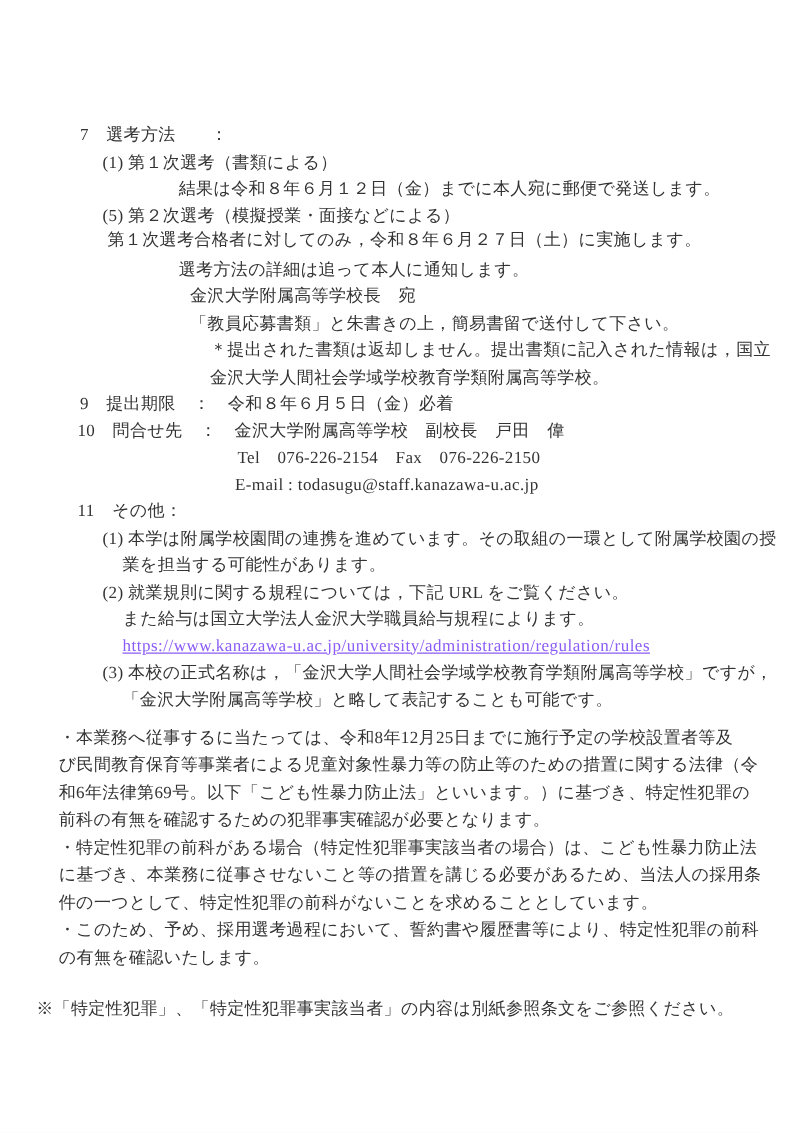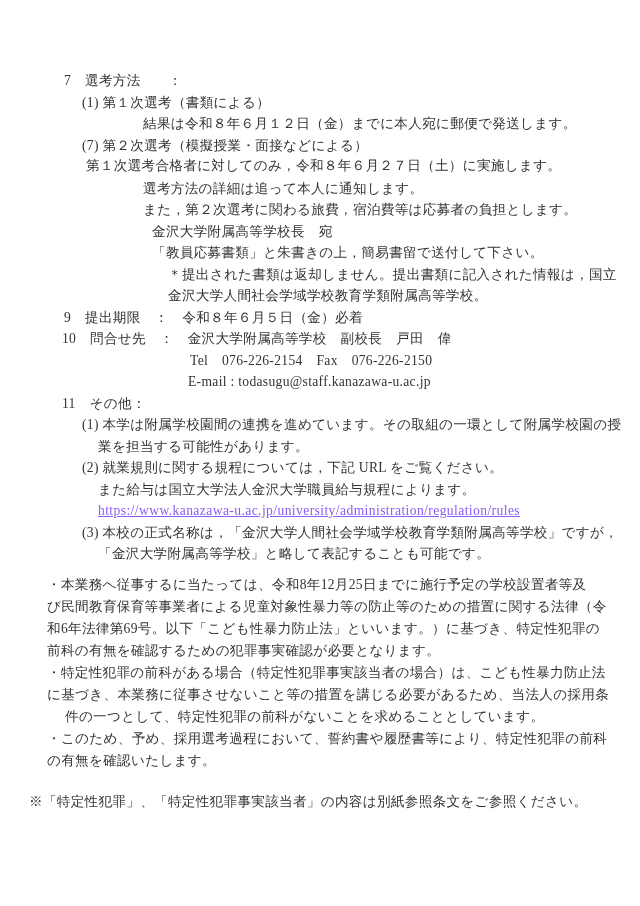--- a/index.html
+++ b/index.html
@@ -33,27 +33,26 @@
     letter-spacing: 0.4px;
     text-align: center;
   }
 </style>
 </head>
 <body>
 
 <div class="page">
   <div id="doc">
       <div class="block" style="margin-top: 0px;">
-        <div class="line" style="padding-left: 64px; line-height: 21.5px;">7　選考方法　　：</div>
+        <div class="line" style="padding-left: 64px; line-height: 21.5px; margin-top: 27px;">7　選考方法　　：</div>
         <div class="line" style="padding-left: 82px; line-height: 21.5px;">(1) 第１次選考（書類による）</div>
         <div class="line" style="padding-left: 143px; line-height: 21.5px;">結果は令和８年６月１２日（金）までに本人宛に郵便で発送します。</div>
-        <div class="line" style="padding-left: 82px; line-height: 21.5px;">(7) 第２次選考（模擬授業・面接などによる）</div>
+        <div class="line" style="padding-left: 82px; line-height: 21.5px;">(5) 第２次選考（模擬授業・面接などによる）</div>
         <div class="line" style="padding-left: 86px; line-height: 21.5px; font-family: Liberation Mono, monospace;">第１次選考合格者に対してのみ，令和８年６月２７日（土）に実施します。</div>
         <div class="line" style="padding-left: 143px; line-height: 21.5px;">選考方法の詳細は追って本人に通知します。</div>
-        <div class="line" style="padding-left: 143px; line-height: 21.5px;">また，第２次選考に関わる旅費，宿泊費等は応募者の負担とします。</div>
         <div class="line" style="padding-left: 152px; line-height: 21.5px;">金沢大学附属高等学校長　宛</div>
         <div class="line" style="padding-left: 152px; line-height: 21.5px;">「教員応募書類」と朱書きの上，簡易書留で送付して下さい。</div>
         <div class="line" style="padding-left: 168px; line-height: 21.5px;">＊提出された書類は返却しません。提出書類に記入された情報は，国立</div>
         <div class="line" style="padding-left: 168px; line-height: 21.5px;">金沢大学人間社会学域学校教育学類附属高等学校。</div>
         <div class="line" style="padding-left: 64px; line-height: 21.5px;">9　提出期限　：　令和８年６月５日（金）必着</div>
         <div class="line" style="padding-left: 62px; line-height: 21.5px;">10　問合せ先　：　金沢大学附属高等学校　副校長　戸田　偉</div>
         <div class="line" style="padding-left: 190px; line-height: 21.5px;">Tel　076-226-2154　Fax　076-226-2150</div>
         <div class="line" style="padding-left: 188px; line-height: 21.5px;">E-mail : todasugu@staff.kanazawa-u.ac.jp</div>
         <div class="line" style="padding-left: 62px; line-height: 21.5px;">11　その他：</div>
         <div class="line" style="padding-left: 82px; line-height: 21.5px;">(1) 本学は附属学校園間の連携を進めています。その取組の一環として附属学校園の授</div>
@@ -64,21 +63,21 @@
         <div class="line" style="padding-left: 82px; line-height: 21.5px;">(3) 本校の正式名称は，「金沢大学人間社会学域学校教育学類附属高等学校」ですが，</div>
         <div class="line" style="padding-left: 98px; line-height: 21.5px;">「金沢大学附属高等学校」と略して表記することも可能です。</div>
       </div>
       <div class="block" style="margin-top: 9px;">
         <div class="line" style="padding-left: 47px; line-height: 22px;">・本業務へ従事するに当たっては、令和8年12月25日までに施行予定の学校設置者等及</div>
         <div class="line" style="padding-left: 47px; line-height: 22px;">び民間教育保育等事業者による児童対象性暴力等の防止等のための措置に関する法律（令</div>
         <div class="line" style="padding-left: 47px; line-height: 22px;">和6年法律第69号。以下「こども性暴力防止法」といいます。）に基づき、特定性犯罪の</div>
         <div class="line" style="padding-left: 47px; line-height: 22px;">前科の有無を確認するための犯罪事実確認が必要となります。</div>
         <div class="line" style="padding-left: 47px; line-height: 22px;">・特定性犯罪の前科がある場合（特定性犯罪事実該当者の場合）は、こども性暴力防止法</div>
         <div class="line" style="padding-left: 47px; line-height: 22px;">に基づき、本業務に従事させないこと等の措置を講じる必要があるため、当法人の採用条</div>
-        <div class="line" style="padding-left: 65px; line-height: 22px;">件の一つとして、特定性犯罪の前科がないことを求めることとしています。</div>
+        <div class="line" style="padding-left: 47px; line-height: 22px;">件の一つとして、特定性犯罪の前科がないことを求めることとしています。</div>
         <div class="line" style="padding-left: 47px; line-height: 22px;">・このため、予め、採用選考過程において、誓約書や履歴書等により、特定性犯罪の前科</div>
         <div class="line" style="padding-left: 47px; line-height: 22px;">の有無を確認いたします。</div>
       </div>
       <div class="block" style="margin-top: 19px;">
         <div class="line" style="padding-left: 29px; line-height: 22px;">※「特定性犯罪」、「特定性犯罪事実該当者」の内容は別紙参照条文をご参照ください。</div>
       </div>
     </div>
 </div>
 
 </body></html>

